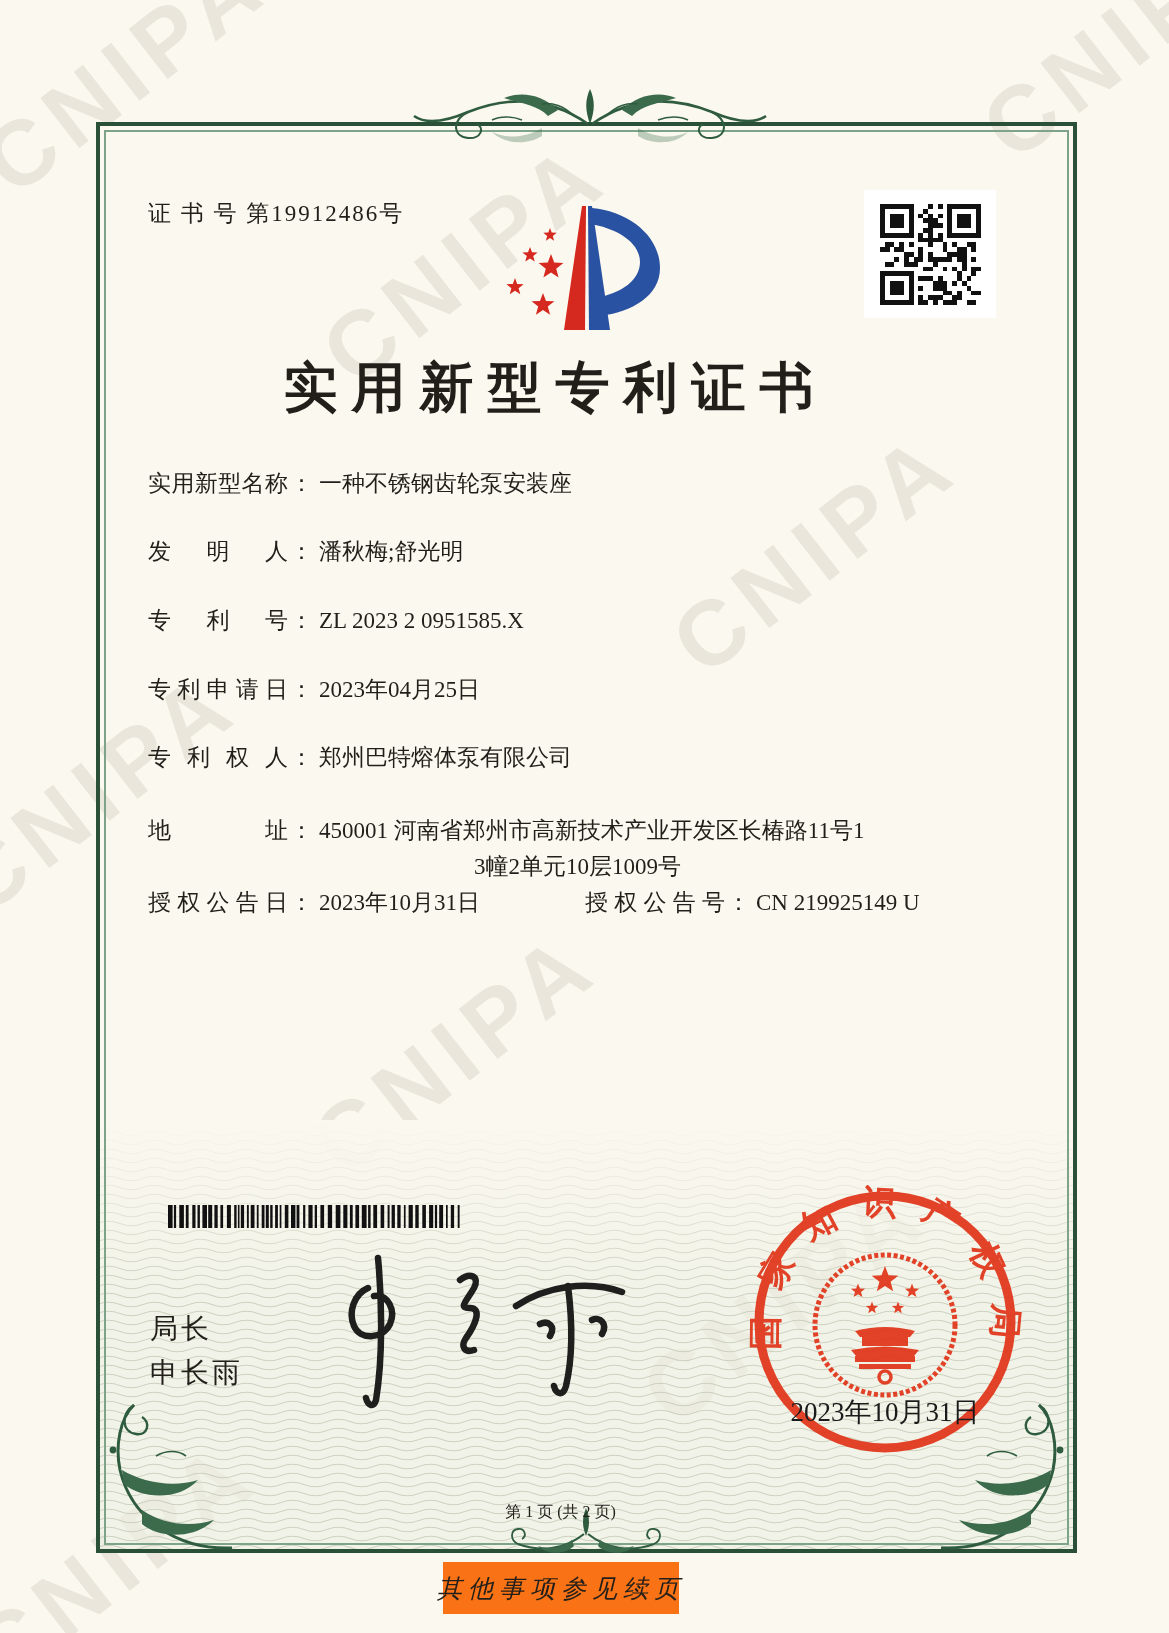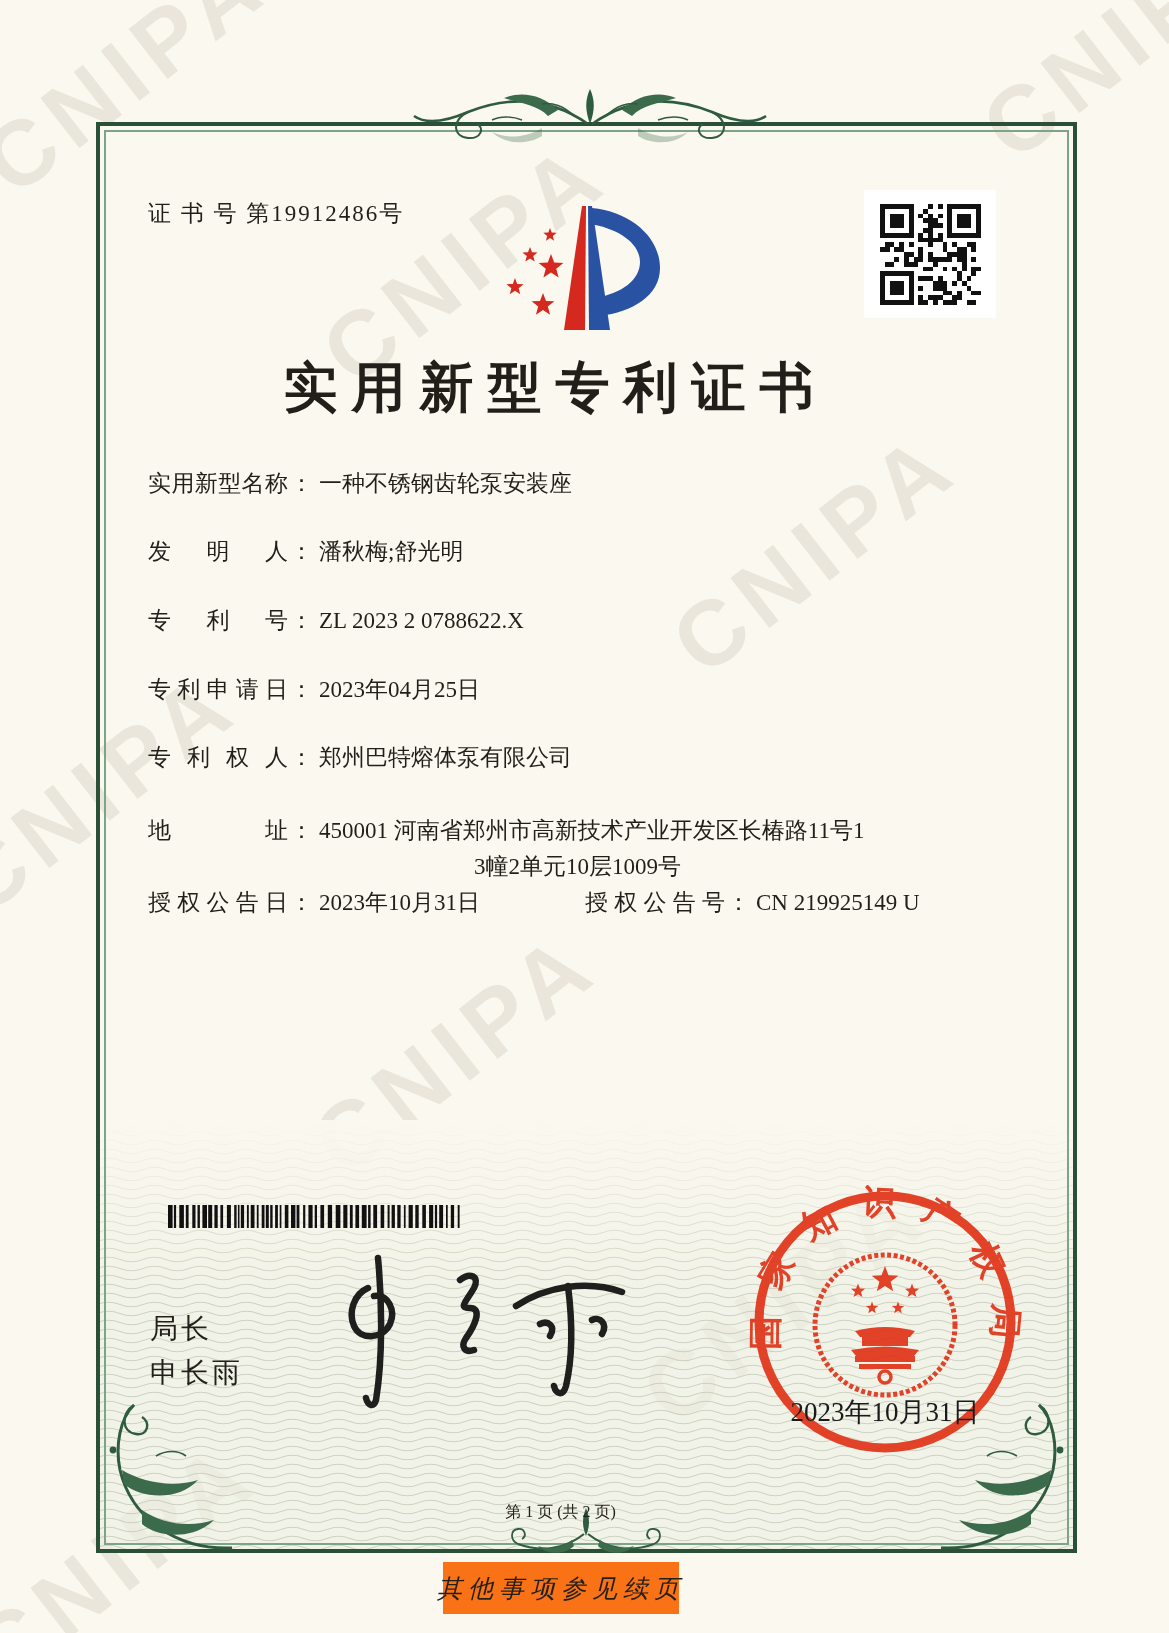--- a/index.html
+++ b/index.html
@@ -363,21 +363,21 @@
       <span>发</span>
       <span>明</span>
       <span>人</span>
     </span><span class="colon">：</span><span class="fvalue">潘秋梅;舒光明</span>
 </div>
 <div class="frow" style="top:605px">
   <span class="jlabel">
       <span>专</span>
       <span>利</span>
       <span>号</span>
-    </span><span class="colon">：</span><span class="fvalue">ZL 2023 2 0788622.X</span>
+    </span><span class="colon">：</span><span class="fvalue">ZL 2023 2 0951585.X</span>
 </div>
 <div class="frow" style="top:674px">
   <span class="jlabel">
       <span>专</span>
       <span>利</span>
       <span>申</span>
       <span>请</span>
       <span>日</span>
     </span><span class="colon">：</span><span class="fvalue">2023年04月25日</span>
 </div>

